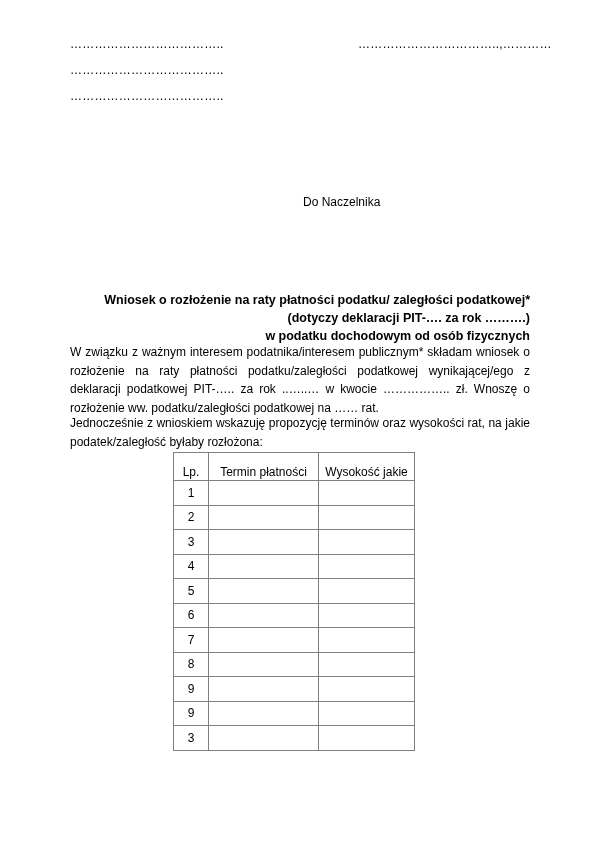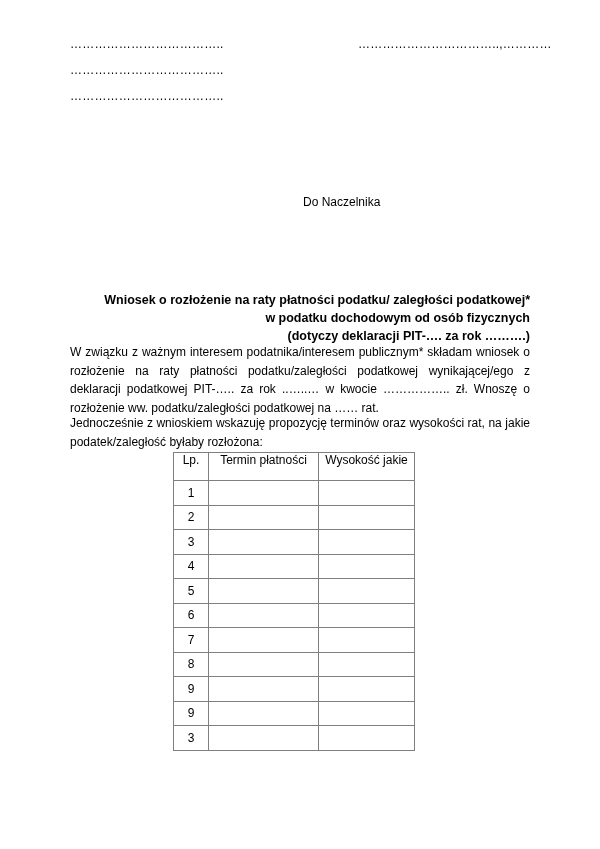--- a/index.html
+++ b/index.html
@@ -63,21 +63,21 @@
     color: #000000;
   }
   .rat-table th, .rat-table td {
     border: 1px solid #7f7f7f;
     font-weight: normal;
     padding: 0;
   }
   .rat-table th {
     height: 28px;
     vertical-align: top;
-    padding-top: 0;
+    padding-top: 12px;
     text-align: center;
   }
   .rat-table td {
     height: 24.5px;
     vertical-align: middle;
   }
   .col-lp { width: 35px; }
   .col-termin { width: 110px; }
   .col-wysokosc { width: 96px; }
   .cell-lp { text-align: center; }
@@ -98,22 +98,22 @@
     <div>………………………………..</div>
     <div>………………………………..</div>
   </div>
 
   <div class="place-date-line">……………………………..,…………</div>
 
   <div class="addressee">Do Naczelnika</div>
 
   <div class="doc-title">
     <div>Wniosek o rozłożenie na raty płatności podatku/ zaległości podatkowej*</div>
+    <div>(dotyczy deklaracji PIT-…. za rok ……….)</div>
     <div>w podatku dochodowym od osób fizycznych</div>
-    <div>(dotyczy deklaracji PIT-…. za rok ……….)</div>
   </div>
 
   <p class="para para-2">Jednocześnie z wnioskiem wskazuję propozycję terminów oraz wysokości rat, na jakie podatek/zaległość byłaby rozłożona:</p>
 
   <p class="para para-1">W związku z ważnym interesem podatnika/interesem publicznym* składam wniosek o rozłożenie na raty płatności podatku/zaległości podatkowej wynikającej/ego z deklaracji podatkowej PIT-….. za rok ..…..… w kwocie …………….. zł. Wnoszę o rozłożenie ww. podatku/zaległości podatkowej na …… rat.</p>
 
   <table class="rat-table">
     <colgroup>
       <col class="col-lp">
       <col class="col-termin">

